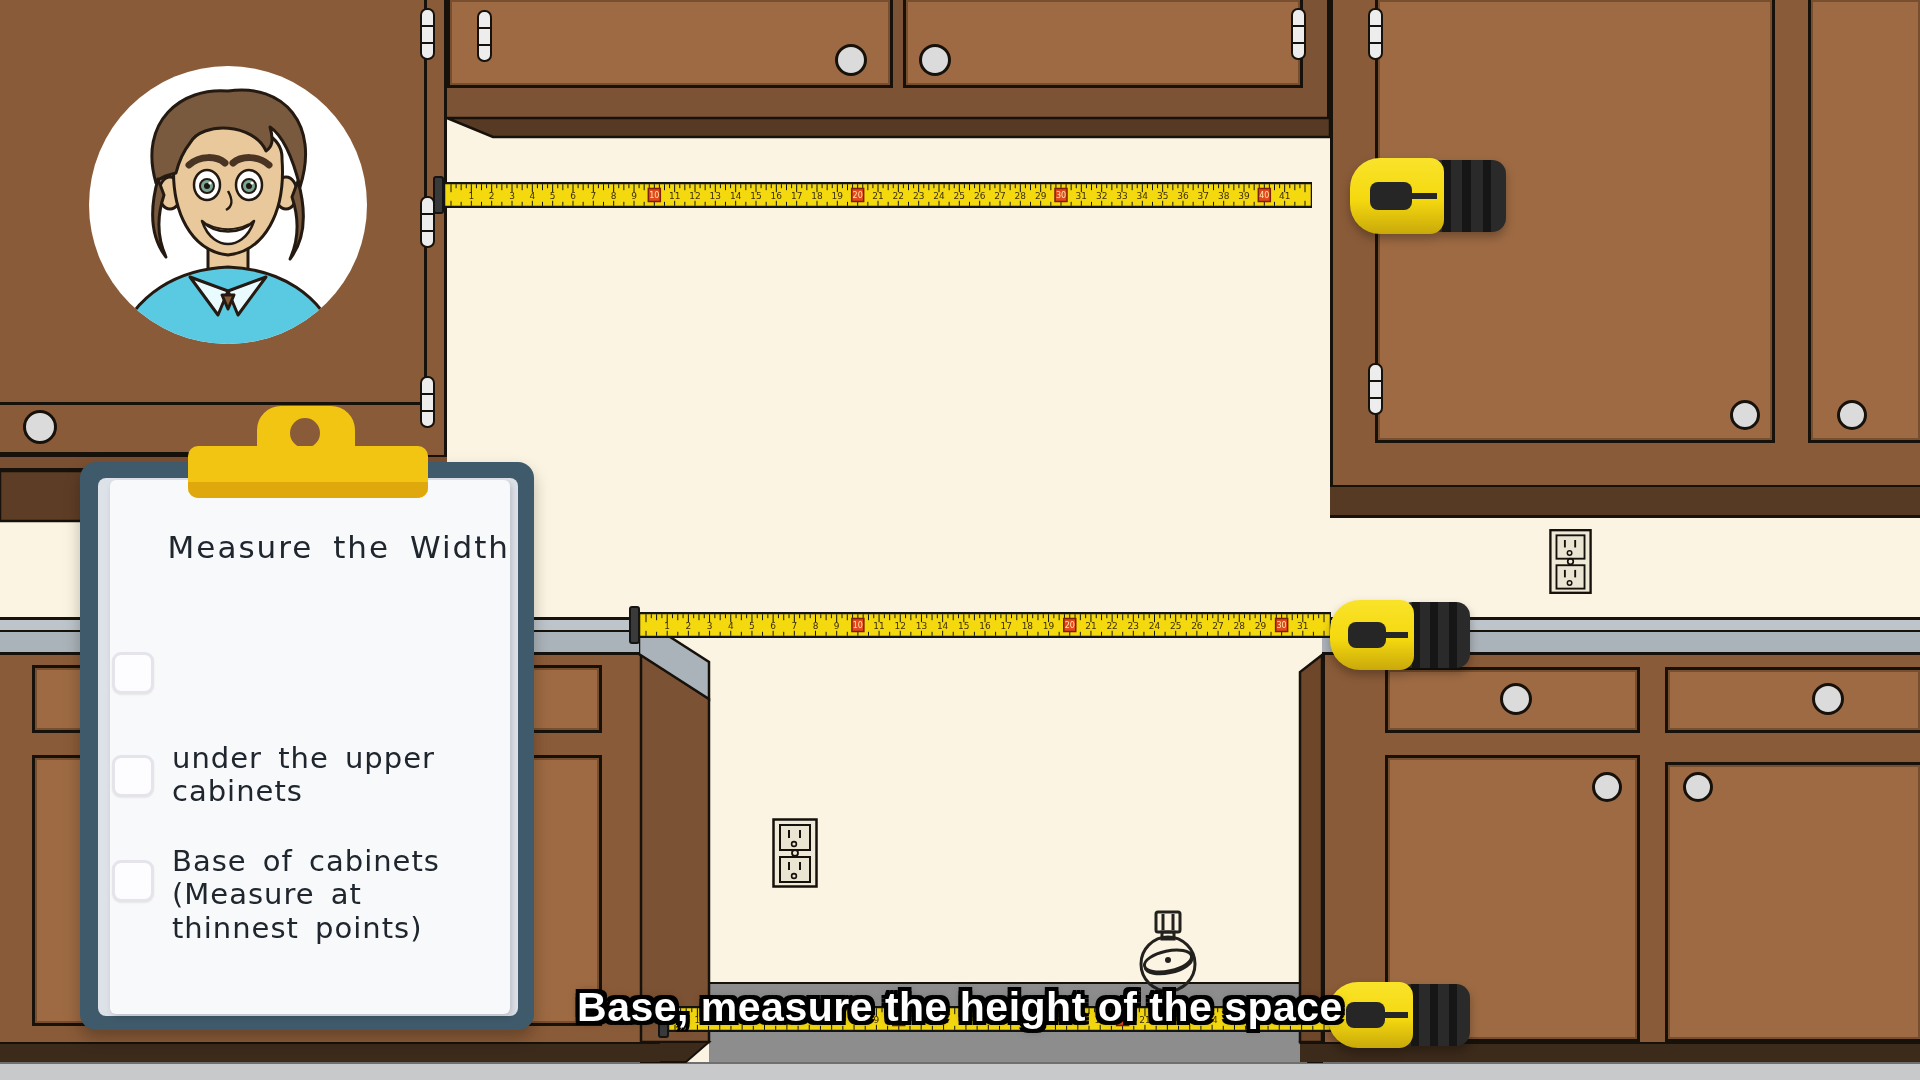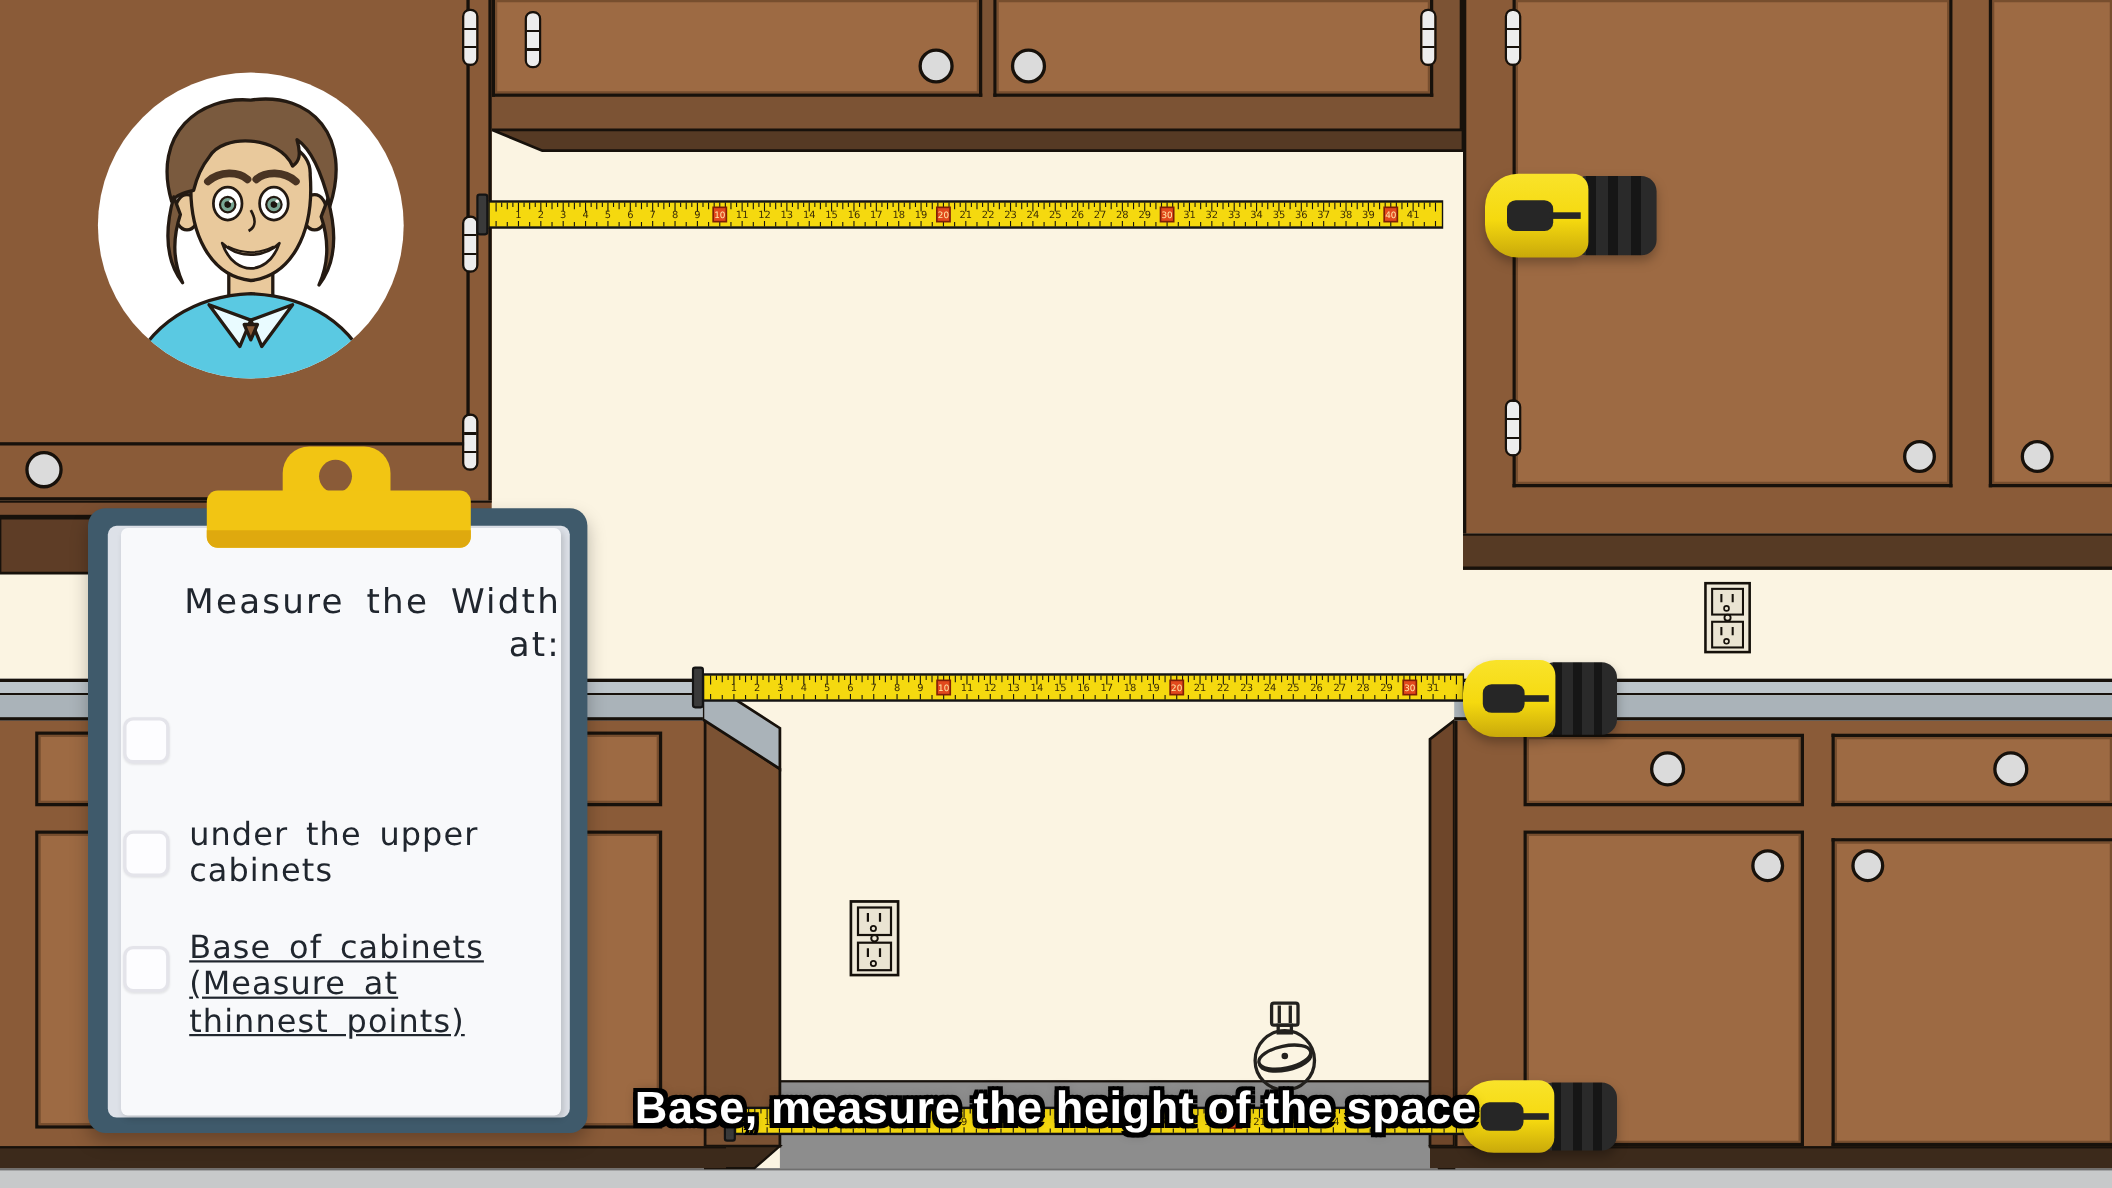--- a/index.html
+++ b/index.html
@@ -932,30 +932,29 @@
   <div class="abs board" style="left:80px;top:462px;width:454px;height:568px;"></div>
   <div class="abs paper-back" style="left:98px;top:478px;width:420px;height:538px;"></div>
   <div class="abs paper" style="left:110px;top:480px;width:400px;height:534px;"></div>
   <div class="abs clip-part" style="left:257px;top:406px;width:98px;height:46px;border-radius:24px 24px 4px 4px;"></div>
   <div class="abs" style="left:290px;top:418px;width:30px;height:30px;border-radius:50%;background:var(--cabinet);"></div>
   <div class="abs clip-part" style="left:188px;top:446px;width:240px;height:52px;border-radius:10px;"></div>
   <div class="abs clip-lip" style="left:188px;top:482px;width:240px;height:16px;border-radius:0 0 10px 10px;"></div>
 
   <div class="abs clip-title" style="left:110px;top:528px;width:400px;text-align:right;">
     <div>Measure the Width</div>
-    <div>at:</div>
   </div>
 
   <div class="abs checkbox" style="left:112px;top:652px;"></div>
 
   <div class="abs checkbox" style="left:112px;top:755px;"></div>
   <div class="abs check-item-label" style="left:172px;top:742px;width:320px;">under the upper cabinets</div>
 
   <div class="abs checkbox" style="left:112px;top:860px;"></div>
-  <div class="abs check-item-label" style="left:172px;top:845px;width:285px;text-decoration:underline;">Base of cabinets (Measure at thinnest points)</div>
+  <div class="abs check-item-label" style="left:172px;top:845px;width:285px;">Base of cabinets (Measure at thinnest points)</div>
 
   <svg class="abs" style="left:86px;top:63px;" width="284" height="284" viewBox="0 0 284 284">
     <defs>
         <clipPath id="avclip">
           <circle cx="142" cy="142" r="139"></circle>
         </clipPath>
       </defs>
     <circle cx="142" cy="142" r="139" fill="#ffffff"></circle>
     <g clip-path="url(#avclip)" stroke="#241a12" stroke-width="3" stroke-linejoin="round">
       <path d="M122,168 h40 v46 c-10,9 -30,9 -40,0 z" style="fill:var(--skin)"></path>

